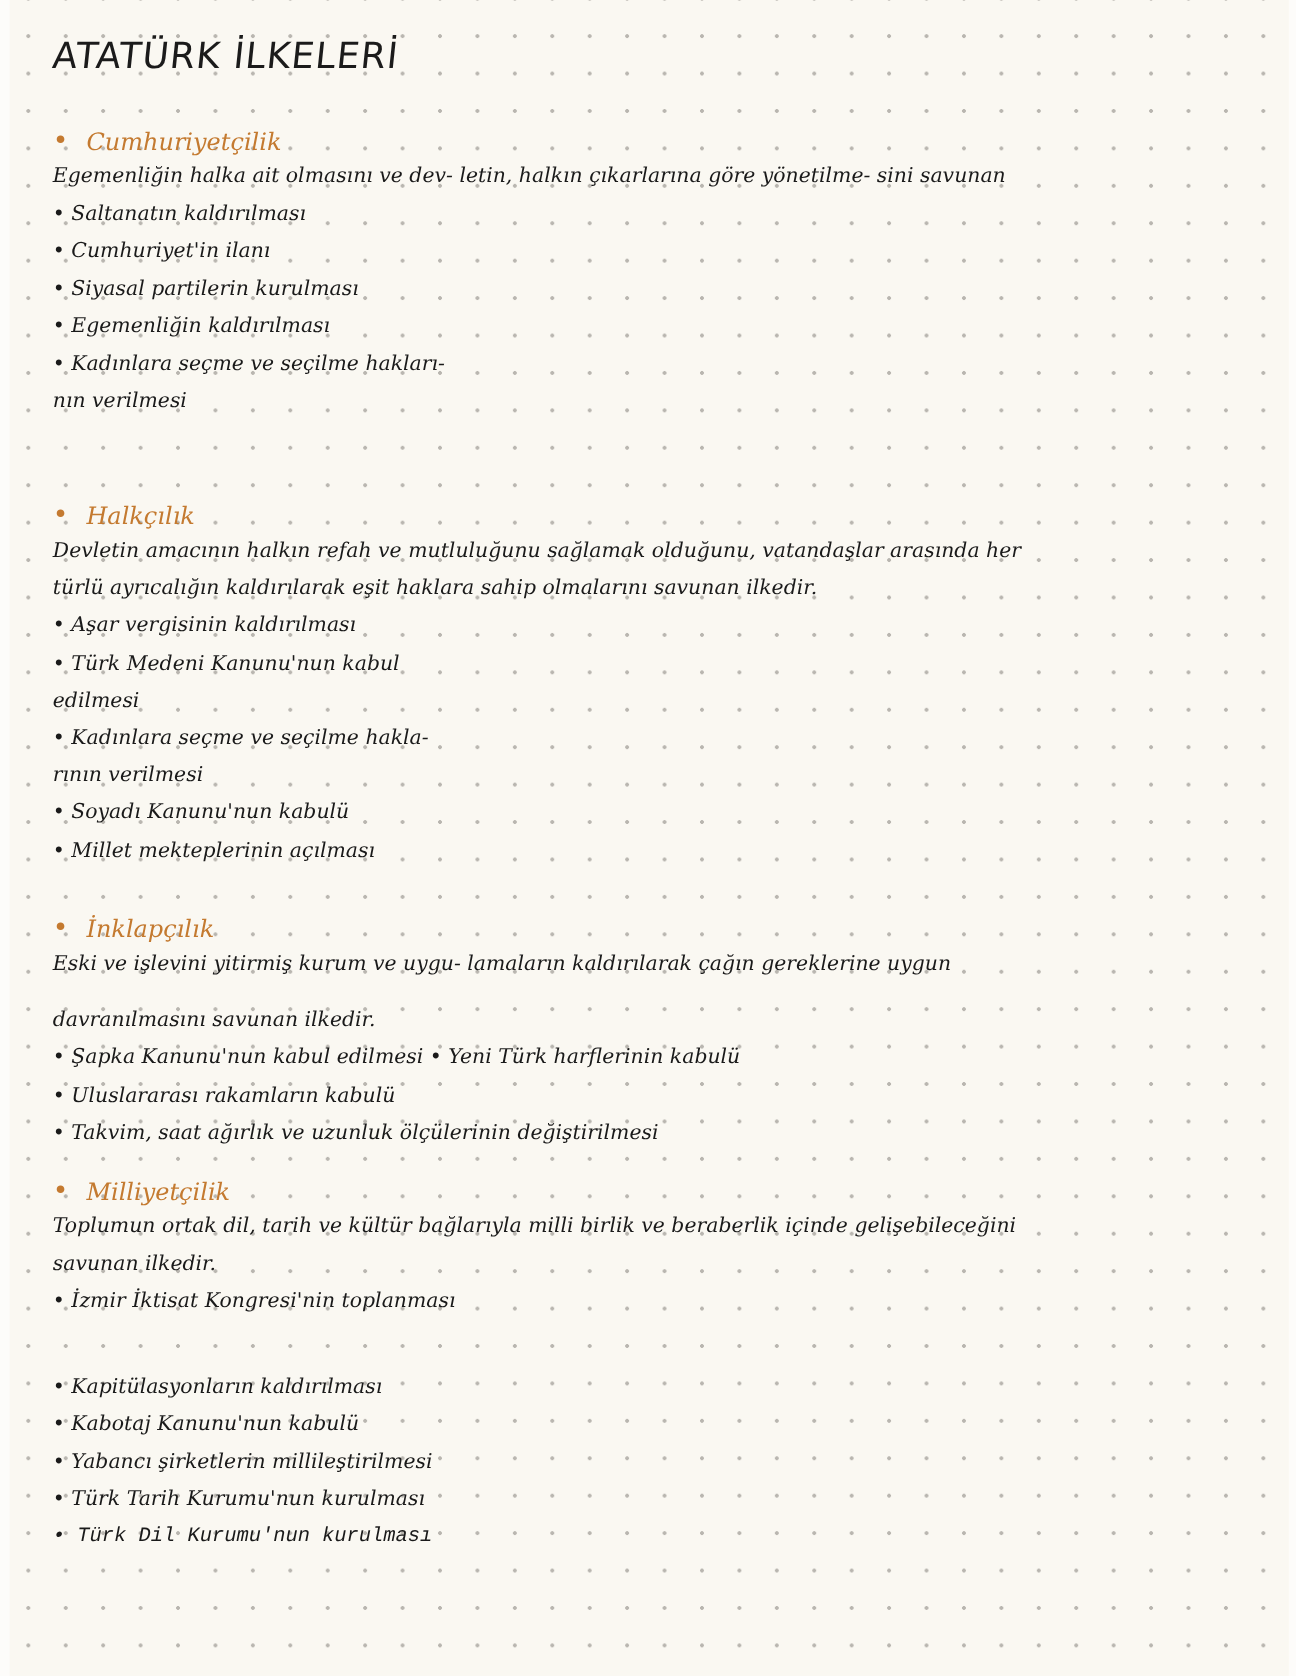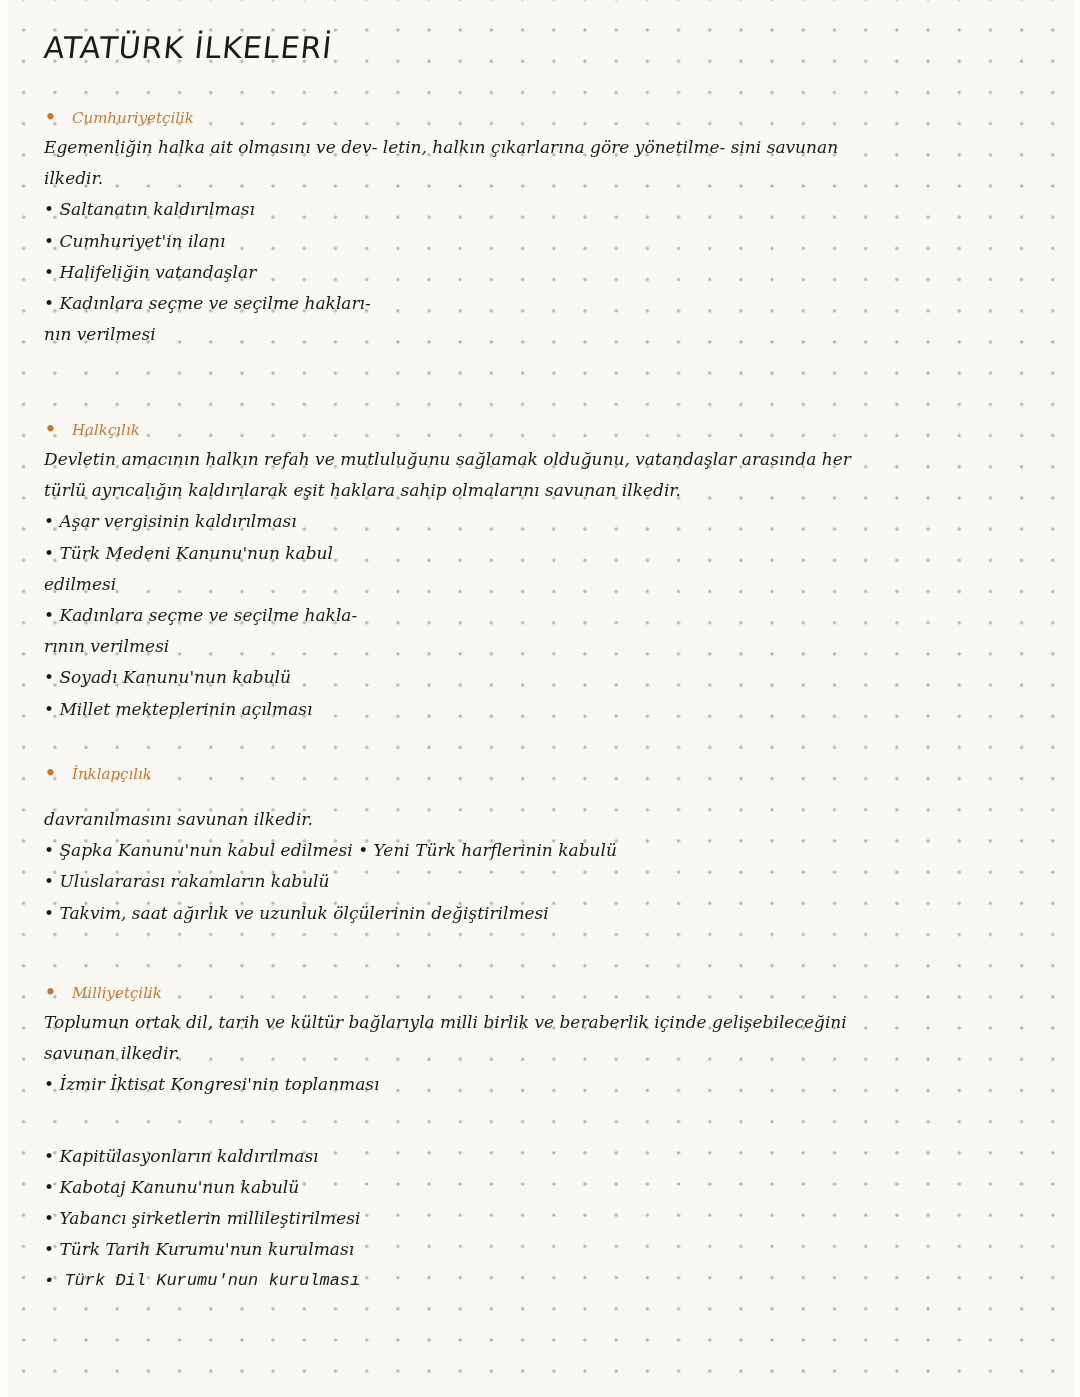--- a/index.html
+++ b/index.html
@@ -60,21 +60,21 @@
   .heading .dot {
     color: #c97b33;
     font-size: 22px;
     width: 28px;
     display: inline-block;
     font-style: normal;
     line-height: 28px;
   }
   .heading .htext {
     color: #c47a30;
-    font-size: 15px;
+    font-size: 20px;
     line-height: 28px;
   }
   .line {
     font-size: 17px;
     line-height: 31.2px;
     height: 31.2px;
     white-space: nowrap;
   }
 </style>
 </head>
@@ -84,24 +84,24 @@
   <div class="content">
 
     <div class="title" style="color: rgb(27, 27, 27);">ATATÜRK İLKELERİ</div>
 
     <div class="section" style="top:100px;">
       <div class="heading">
         <span class="dot" style="color: rgb(196, 122, 48);">•</span>
         <span class="htext" style="color: rgb(196, 122, 48);">Cumhuriyetçilik</span>
       </div>
       <div class="line" style="color: rgb(26, 26, 26);">Egemenliğin halka ait olmasını ve dev- letin, halkın çıkarlarına göre yönetilme- sini savunan</div>
-      <div class="line" style="color: rgb(26, 26, 26);">ilkedir.</div>
       <div class="line" style="color: rgb(26, 26, 26);">• Saltanatın kaldırılması</div>
       <div class="line" style="color: rgb(26, 26, 26);">• Cumhuriyet'in ilanı</div>
-      <div class="line" style="color: rgb(26, 26, 26);">• Halifeliğin vatandaşlar</div>
+      <div class="line" style="color: rgb(26, 26, 26);">• Siyasal partilerin kurulması</div>
+      <div class="line" style="color: rgb(26, 26, 26);">• Egemenliğin kaldırılması</div>
       <div class="line" style="color: rgb(26, 26, 26);">• Kadınlara seçme ve seçilme hakları-</div>
       <div class="line" style="color: rgb(26, 26, 26);">nın verilmesi</div>
     </div>
 
     <div class="section" style="top:412px;">
       <div class="heading">
         <span class="dot" style="color: rgb(196, 122, 48);">•</span>
         <span class="htext" style="color: rgb(196, 122, 48); text-align: right;">Halkçılık</span>
       </div>
       <div class="line" style="color: rgb(26, 26, 26);">Devletin amacının halkın refah ve mutluluğunu sağlamak olduğunu, vatandaşlar arasında her</div>
@@ -113,20 +113,21 @@
       <div class="line" style="color: rgb(26, 26, 26);">rının verilmesi</div>
       <div class="line" style="color: rgb(26, 26, 26);">• Soyadı Kanunu'nun kabulü</div>
       <div class="line" style="color: rgb(26, 26, 26);">• Millet mekteplerinin açılması</div>
     </div>
 
     <div class="section" style="top:756px;">
       <div class="heading">
         <span class="dot" style="color: rgb(196, 122, 48);">•</span>
         <span class="htext" style="color: rgb(196, 122, 48);">İnklapçılık</span>
       </div>
+      <div class="line" style="color: rgb(26, 26, 26);">Eski ve işlevini yitirmiş kurum ve uygu- lamaların kaldırılarak çağın gereklerine uygun</div>
       <div class="line" style="color: rgb(26, 26, 26); margin-top: 16px;">davranılmasını savunan ilkedir.</div>
       <div class="line" style="color: rgb(26, 26, 26);">• Şapka Kanunu'nun kabul edilmesi • Yeni Türk harflerinin kabulü</div>
       <div class="line" style="color: rgb(26, 26, 26);">• Uluslararası rakamların kabulü</div>
       <div class="line" style="color: rgb(26, 26, 26);">• Takvim, saat ağırlık ve uzunluk ölçülerinin değiştirilmesi</div>
     </div>
 
     <div class="section" style="top:975px;">
       <div class="heading">
         <span class="dot" style="color: rgb(196, 122, 48);">•</span>
         <span class="htext" style="color: rgb(196, 122, 48);">Milliyetçilik</span>

